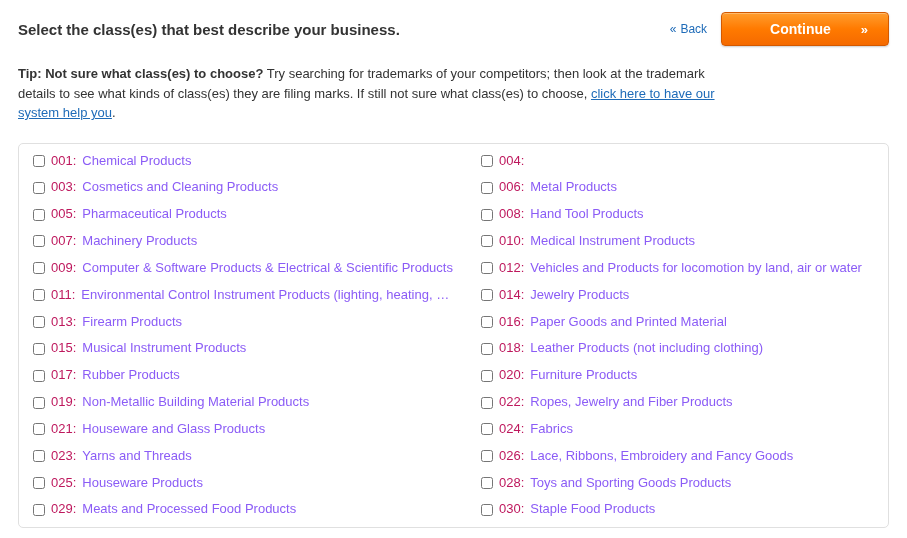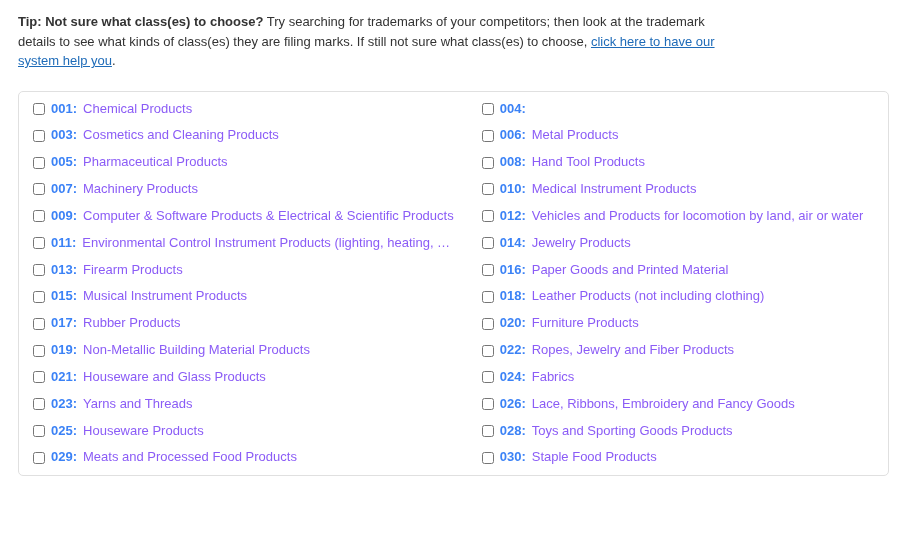--- a/index.html
+++ b/index.html
@@ -82,28 +82,41 @@
     overflow: hidden;
     cursor: default;
   }
   .row input[type=checkbox] {
     margin: 0;
     width: 12px;
     height: 12px;
     flex: none;
     cursor: pointer;
   }
-  .code { color: #3b82f6; font-weight: bold; text-align: center; }
+  .code { color: #be185d; font-weight: normal; text-align: center; }
   .name { color: #8b5cf6; overflow: hidden; text-overflow: ellipsis; }
 </style>
 </head>
 <body>
 
 <div class="page">
 
+  <div class="header-row">
+    <div class="title">Select the class(es) that best describe your business.</div>
+    <div class="nav">
+      <span class="back-link">
+        <span class="laquo">«</span>
+        <span>Back</span>
+      </span>
+      <button class="continue-btn">
+        <span>Continue</span>
+        <span class="raquo">»</span>
+      </button>
+    </div>
+  </div>
 
   <div class="tip">
     <span class="bold">Tip: Not sure what class(es) to choose?</span><span> Try searching for trademarks of your competitors; then look at the trademark details to see what kinds of class(es) they are filing marks. If still not sure what class(es) to choose, </span><a>click here to have our system help you</a><span>.</span>
   </div>
 
   <div class="panel">
     <div class="columns">
       <div class="col" id="col-left">
           <label class="row">
             <input type="checkbox" style="">

